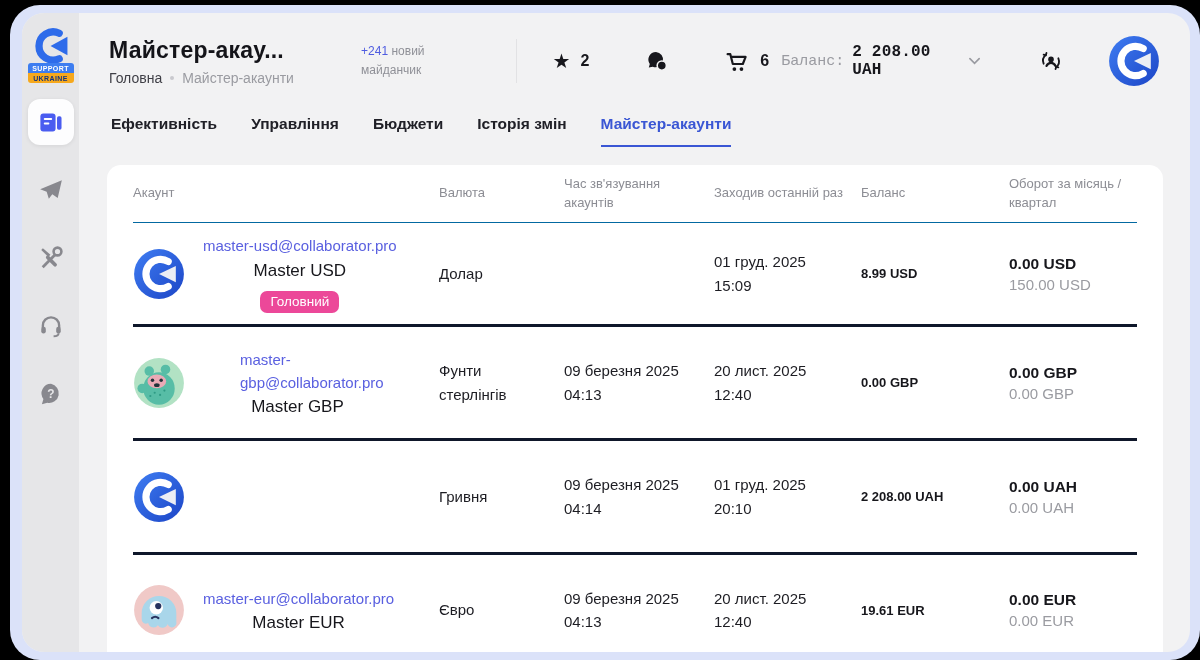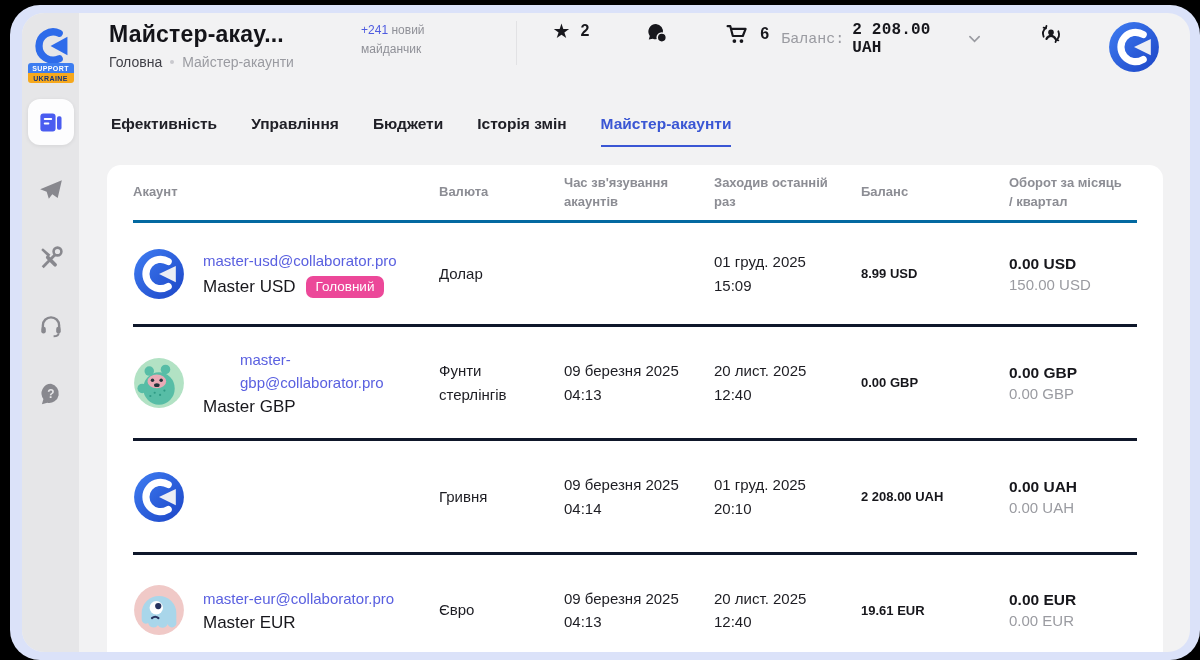--- a/index.html
+++ b/index.html
@@ -19,21 +19,21 @@
                          font-weight:700; letter-spacing:.4px; padding:1.5px 0; }
   .logo-badge .ukraine { display:block; background:#f6a81c; color:#16357c; font-size:7px;
                          font-weight:700; letter-spacing:.4px; padding:1.5px 0; }
   .nav { margin-top:16px; display:flex; flex-direction:column; gap:22px; align-items:center; }
   .nav-item { width:46px; height:46px; display:flex; align-items:center; justify-content:center;
               border-radius:12px; cursor:pointer; }
   .nav-item.active { background:#fdfdfe; box-shadow:0 1px 4px rgba(0,0,0,.08); }
 
   
   .main { flex:1; display:flex; flex-direction:column; min-width:0; }
-  .topbar { display:flex; align-items:flex-start; padding:8px 30px 8px 30px; height:96px;gap:12px; }
+  .topbar { display:flex; align-items:center; padding:8px 30px 8px 30px; height:96px;gap:12px; }
   .title-block { width:252px; }
   .page-title { font-size:23px; font-weight:700; color:#141419; letter-spacing:.2px; }
   .breadcrumb { margin-top:6px; font-size:14px; color:#9a9ba1; display:flex; align-items:center; gap:8px; }
   .breadcrumb .home { color:#3f3f46; }
   .breadcrumb .dot { width:4px; height:4px; border-radius:50%; background:#c9c9ce; display:inline-block; }
   .new-platforms { width:118px; font-size:12px; color:#8f9097; line-height:1.55; }
   .new-platforms .count { color:#4f5ce0; }
   .topbar-divider { width:1px; height:44px; background:#e2e2e4; margin:0 24px 0 30px; }
   .stat { display:flex; align-items:center; gap:10px; font-size:16px; font-weight:600;
           color:#17171c; cursor:pointer; }
@@ -49,31 +49,31 @@
   .tabs { display:flex; gap:34px; padding:6px 30px 0 32px; }
   .tab { font-size:15.5px; font-weight:700; color:#202027; padding-bottom:12px; cursor:pointer; }
   .tab.active { color:#3a56d4; border-bottom:2.5px solid #3a56d4; }
 
   
   .content { flex:1; padding:18px 27px 0 28px; min-height:0; }
   .card { background:#fff; border-radius:14px 14px 0 0; height:100%; overflow:hidden;
           padding:0 26px; }
   .t-head, .t-row { display:grid;
       grid-template-columns:306px 125px 150px 147px 148px 1fr; align-items:center; }
-  .t-head { min-height:58px; border-bottom:3px solid #0369a1;font-weight:bold; }
+  .t-head { min-height:58px; border-bottom:1px solid #0369a1; }
   .th { font-size:13px; color:#8c8d94; line-height:1.45; padding-right:14px; }
   .t-row { border-bottom:3px solid #0f172a; }
   .t-row.r1 { min-height:104px; }
   .t-row.r2, .t-row.r3 { min-height:114px; }
   .t-row.r4 { min-height:110px; border-bottom:none; }
   .acct { display:flex; align-items:center; gap:18px; }
   .av { width:52px; height:52px; flex-shrink:0; }
   .acct-email { font-size:15px; color:#5a60e0; text-decoration:none; display:block; line-height:1.55; }
   .acct-email.wrap { max-width:152px;margin-left:37px; }
-  .acct-name { margin-top:3px; font-size:17px; color:#17171c; display:flex; align-items:center; gap:10px; }
+  .acct-name { margin-top:3px; font-size:17px; color:#17171c; display:flex; align-items:center; gap:10px;flex-direction:column; }
   .badge { background:#ec4899; color:#fff; font-size:13.5px; font-weight:500;
            padding:3.5px 10px; border-radius:7px; white-space:nowrap; }
   .cell { font-size:15px; color:#1d1d23; line-height:1.55; padding-right:12px; }
   .bold-cell { font-size:13px; font-weight:700; color:#17171c; }
   .turn-main { font-size:15.5px; font-weight:700; color:#17171c; }
   .turn-sub { font-size:15px; color:#9a9ba1; margin-top:3px; }
   svg { display:block; }
 </style>
 </head>
 <body>

